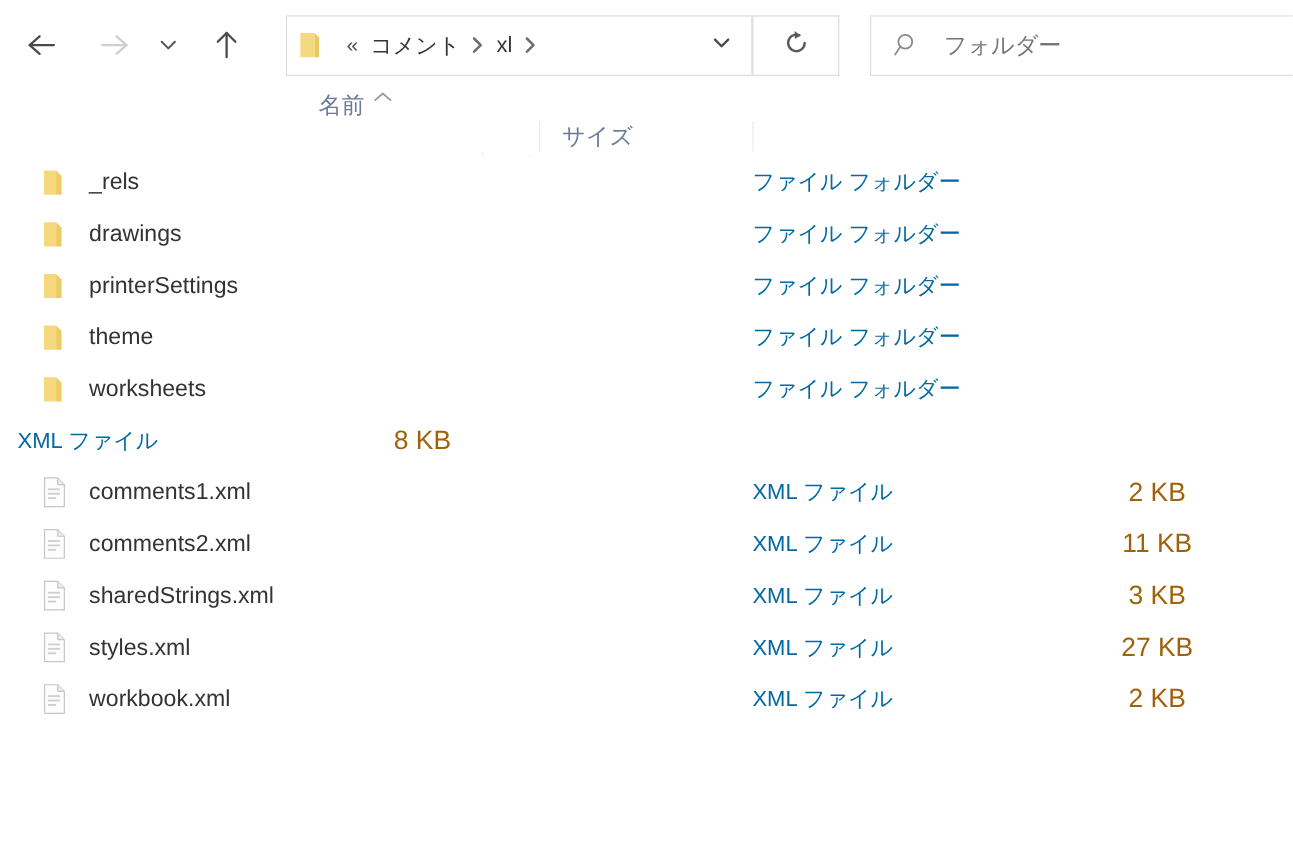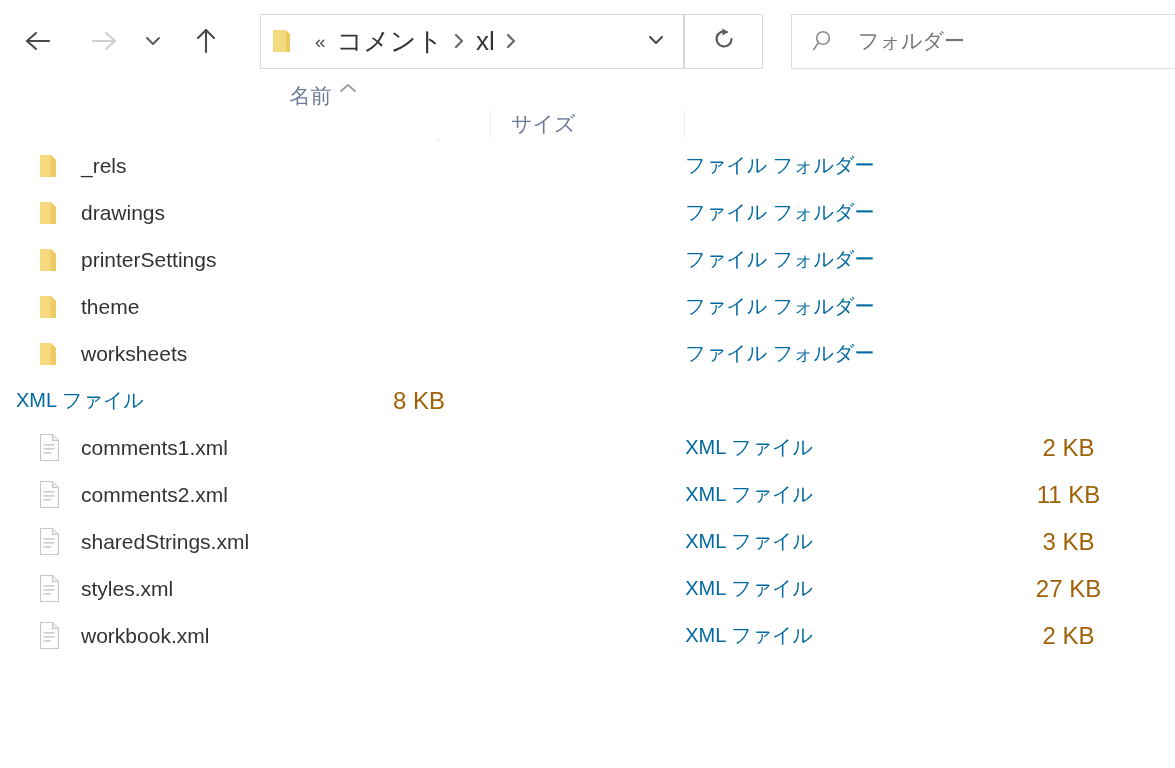--- a/index.html
+++ b/index.html
@@ -72,21 +72,21 @@
     padding-left: 4px;
   }
   .crumb-ovf {
     font-size: 19px;
     color: #4a4a4a;
     padding: 0 10px;
     line-height: 1;
     letter-spacing: -1px;
   }
   .crumb {
-    font-size: 26px;
+    font-size: 20px;
     color: #333333;
     white-space: nowrap;
     padding: 0 2px;
   }
   .crumb-sep {
     display: inline-flex;
     align-items: center;
     padding: 0 9px;
     color: #6d6d6d;
   }
@@ -186,21 +186,20 @@
   
   .filelist {
     position: relative;
     background: #ffffff;
   }
   .row {
     height: 47px;
     display: flex;
     align-items: center;
     box-sizing: border-box;
-    gap: 35px;
   }
   .cell-name {
     width: 668px;
     display: flex;
     align-items: center;
     box-sizing: border-box;
     padding-left: 38px;
     overflow: hidden;
   }
   .row-icon {

